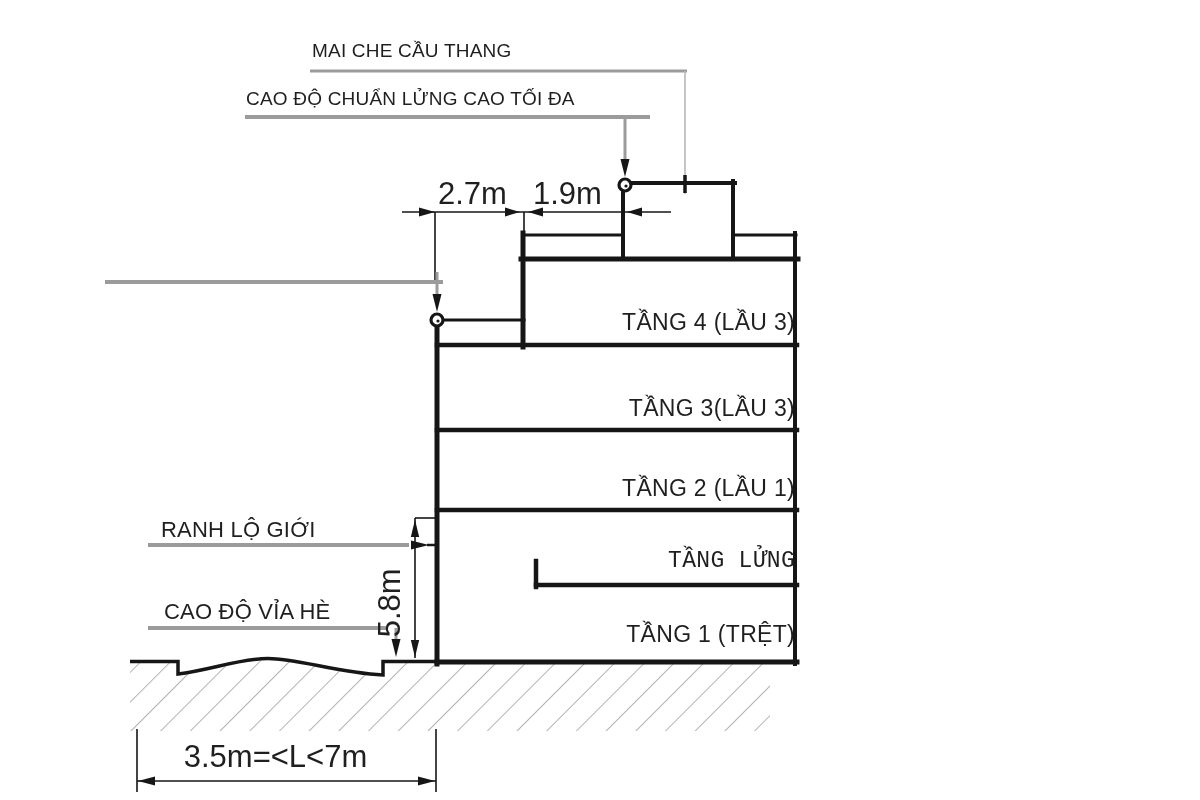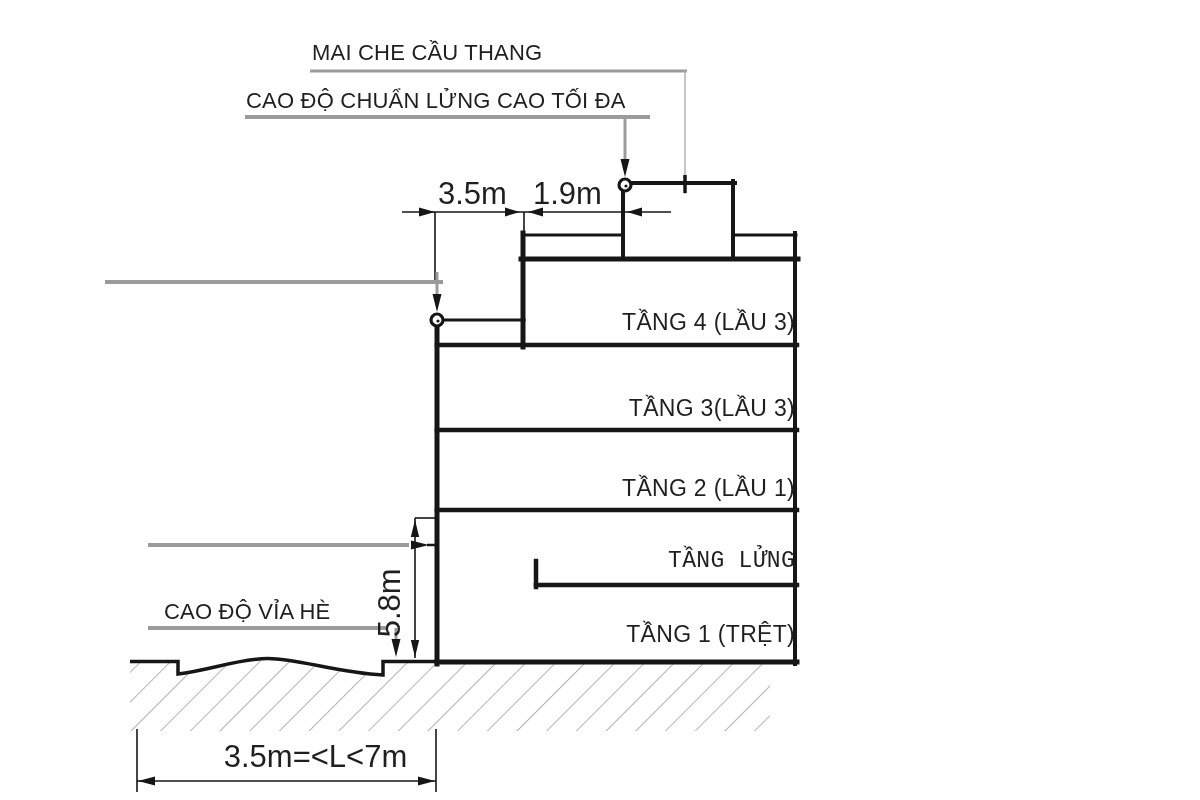--- a/index.html
+++ b/index.html
@@ -1,21 +1,21 @@
 <!DOCTYPE html>
 <html><head>
 <meta charset="utf-8">
 <style>
   html,body{margin:0;padding:0;background:#fff;}
   #stage{position:relative;width:1200px;height:800px;background:#ffffff;overflow:hidden;
          font-family:"Liberation Sans",sans-serif;color:#1f1f1f;}
   #linework{position:absolute;left:0;top:0;}
   .lbl{position:absolute;white-space:nowrap;line-height:1.15;color:#1f1f1f;}
   .lbl.big{font-size:31px;}
-  .lbl.ann{font-size:22px;letter-spacing:.2px;}
+  .lbl.ann{font-size:19px;letter-spacing:.2px;}
   .lbl.small-ann{font-size:22px;letter-spacing:.2px;}
   .floor-lbl{position:absolute;left:437px;width:358px;text-align:right;font-size:23px;
              letter-spacing:.3px;white-space:nowrap;line-height:1.15;}
   .rot{transform:rotate(-90deg);transform-origin:center center;}
   .ctr{text-align:center;}
 </style>
 </head>
 <body>
 
 <div id="stage">
@@ -114,30 +114,31 @@
       <line x1="137" y1="781" x2="436" y2="781" stroke="#161616" stroke-width="1.6"></line>
       <polygon points="138,781 155,776.5 155,785.5" fill="#161616"></polygon>
       <polygon points="435,781 418,776.5 418,785.5" fill="#161616"></polygon>
     </g>
   </svg>
 
   <div class="lbl ann" style="left:312px;top:40px;">MAI CHE CẦU THANG</div>
 
   <div class="lbl ann" style="left:246px;top:88px;">CAO ĐỘ CHUẨN LỬNG CAO TỐI ĐA</div>
 
-  <div class="lbl big" style="left:438px;top:176px;">3.5m</div>
+  <div class="lbl big" style="left:438px;top:176px;">2.7m</div>
   <div class="lbl big" style="left:533px;top:176px;">1.9m</div>
 
 
   <div class="floor-lbl" style="left:523px;width:272px;top:309px;">TẦNG 4 (LẦU 3)</div>
   <div class="floor-lbl" style="top:395px;">TẦNG 3(LẦU 3)</div>
   <div class="floor-lbl" style="top:475px;">TẦNG 2 (LẦU 1)</div>
   <div class="floor-lbl" style="top:548px;font-family:Liberation Mono, monospace;">TẦNG LỬNG</div>
   <div class="floor-lbl" style="top:621px;">TẦNG 1 (TRỆT)</div>
 
+  <div class="lbl small-ann" style="left:161px;top:517px;">RANH LỘ GIỚI</div>
 
   <div class="lbl small-ann" style="left:164px;top:599px;">CAO ĐỘ VỈA HÈ</div>
 
   <div class="lbl big rot" style="left:355px;top:585px;width:70px;text-align:center;">5.8m</div>
 
-  <div class="lbl big ctr" style="left:137px;width:277px;top:739px;padding-left:40px;">3.5m=&lt;L&lt;7m</div>
+  <div class="lbl big ctr" style="left:137px;width:277px;top:739px;">3.5m=&lt;L&lt;7m</div>
 
 </div>
 
 </body></html>

